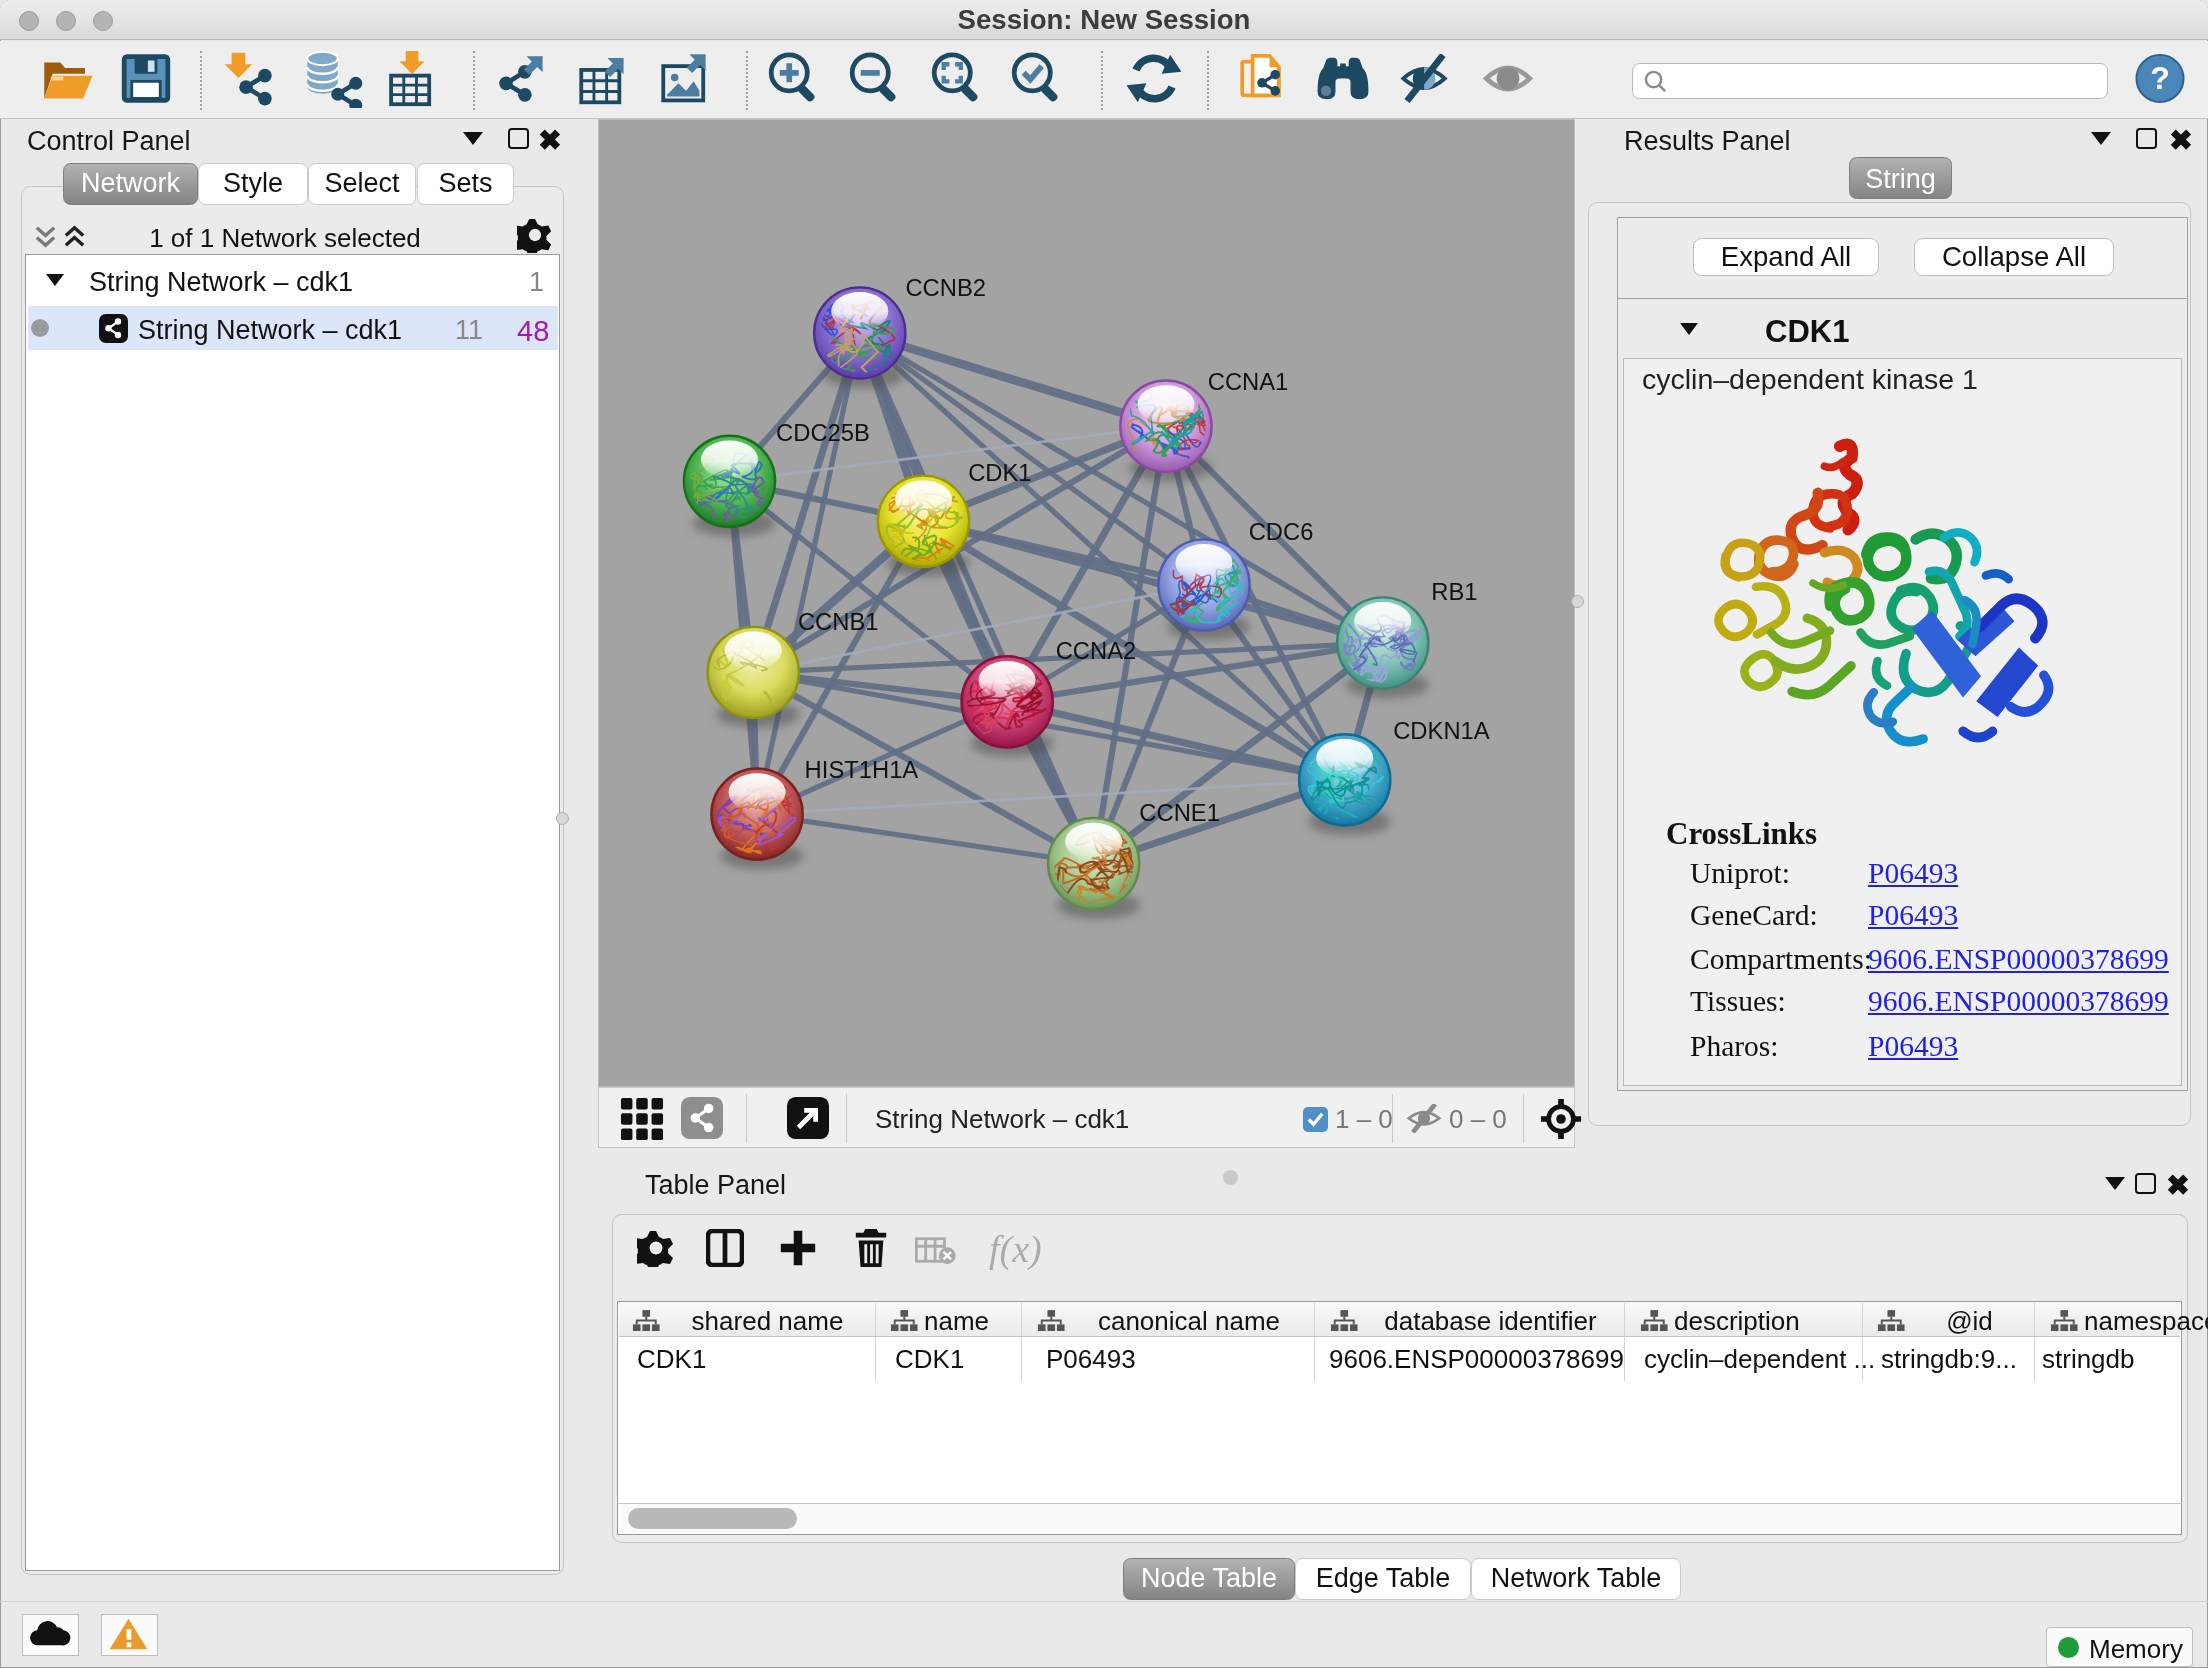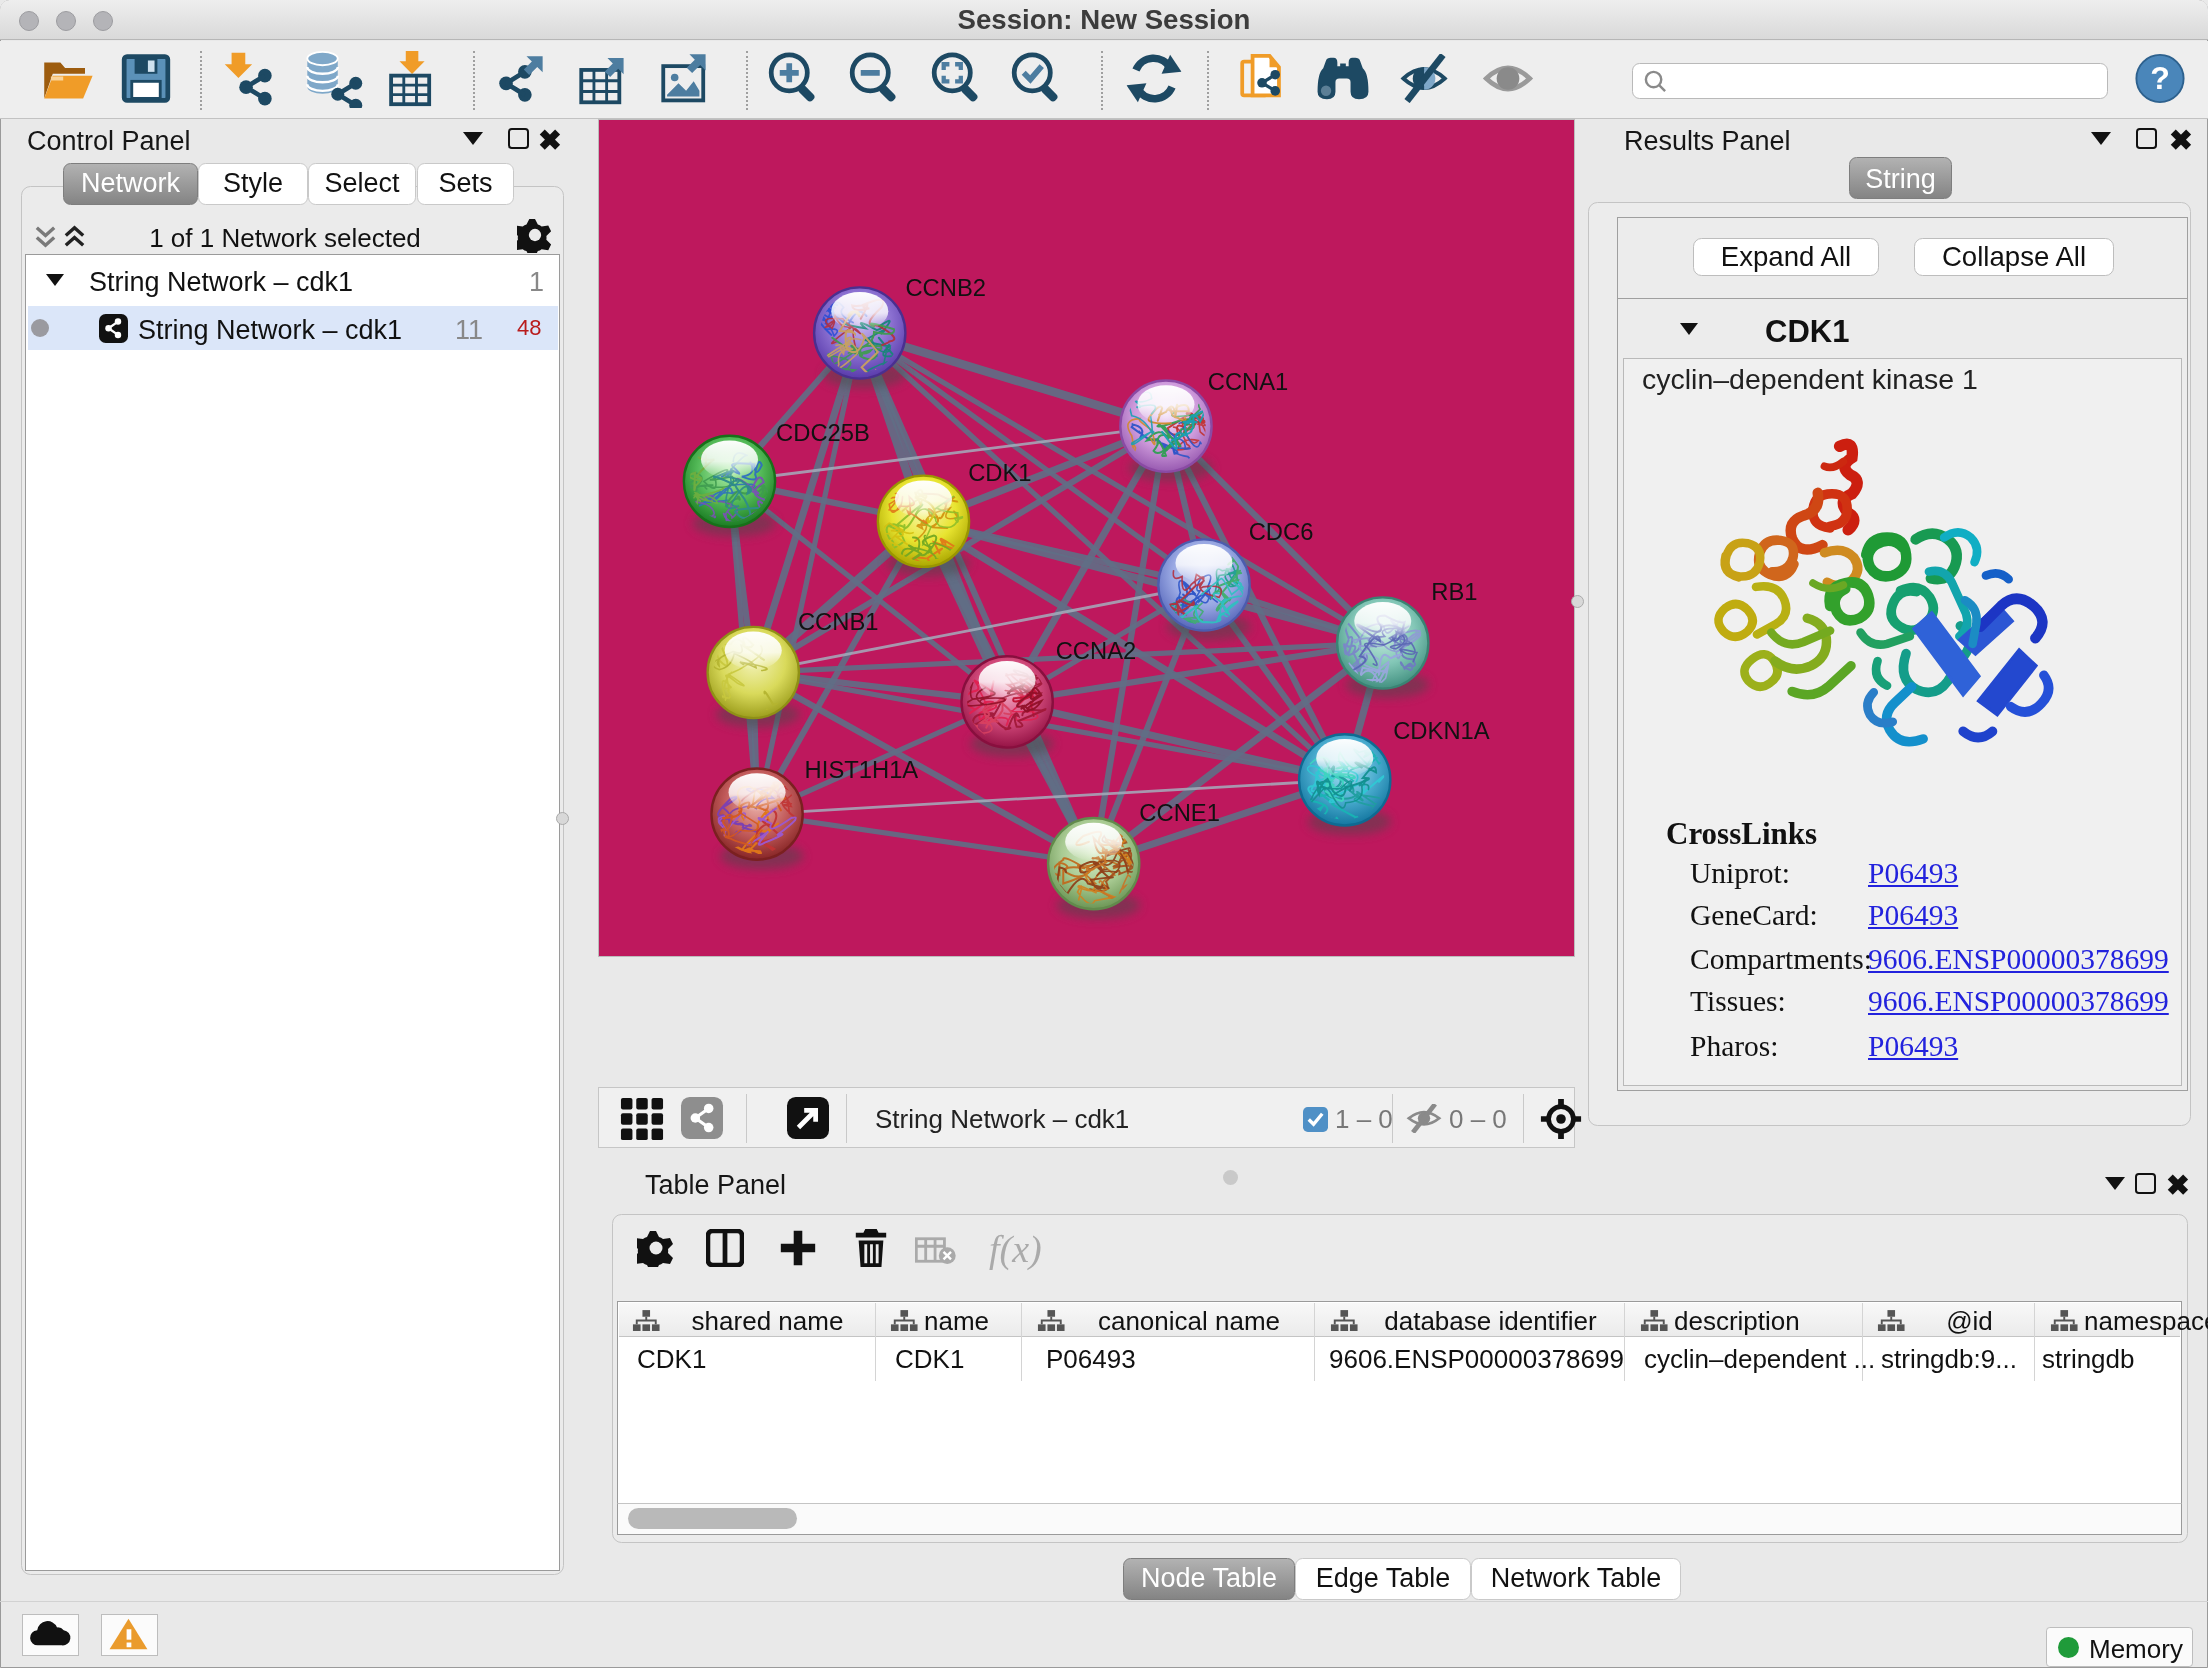--- a/index.html
+++ b/index.html
@@ -187,23 +187,23 @@
 <svg width="28.5" height="28.5" viewBox="0 0 30 30">
       <g fill="#fff">
         <circle cx="20" cy="8" r="3.4"></circle>
         <circle cx="10" cy="15" r="3.4"></circle>
         <circle cx="20" cy="22" r="3.4"></circle>
         <path d="M10 15 L20 8 M10 15 L20 22" stroke="#fff" stroke-width="2.4"></path>
       </g>
     </svg></div>
 <div class="abs" style="left:138px;top:315px;font-size:27px;color:#111">String Network – cdk1</div>
 <div class="abs" style="left:455px;top:315px;font-size:27px;color:#888">11</div>
-<div class="abs" style="left:517px;top:315px;font-size:22px;color:#b91c1c">48</div>
+<div class="abs" style="left:517px;top:315px;font-size:29px;color:#a21caf">48</div>
 
-<div class="abs" style="left:598px;top:119px;width:977px;height:838px;background:#be185d;border:1px solid #bcbcbc"><svg width="977" height="968" viewBox="0 0 1027 1018">
+<div class="abs" style="left:598px;top:119px;width:977px;height:968px;background:#a3a3a3;border:1px solid #bcbcbc"><svg width="977" height="968" viewBox="0 0 1027 1018">
       <defs>
         <filter id="blur" x="-40%" y="-40%" width="180%" height="180%">
           <feGaussianBlur stdDeviation="5"></feGaussianBlur>
         </filter>
         <radialGradient id="gCCNB2" cx="50%" cy="38%" r="68%">
 <stop offset="0%" stop-color="#cdbcf0"></stop>
           <stop offset="52%" stop-color="#8a6fd0"></stop>
 <stop offset="88%" stop-color="#5d3fae"></stop>
           <stop offset="100%" stop-color="#4a2f90"></stop>
         </radialGradient>

